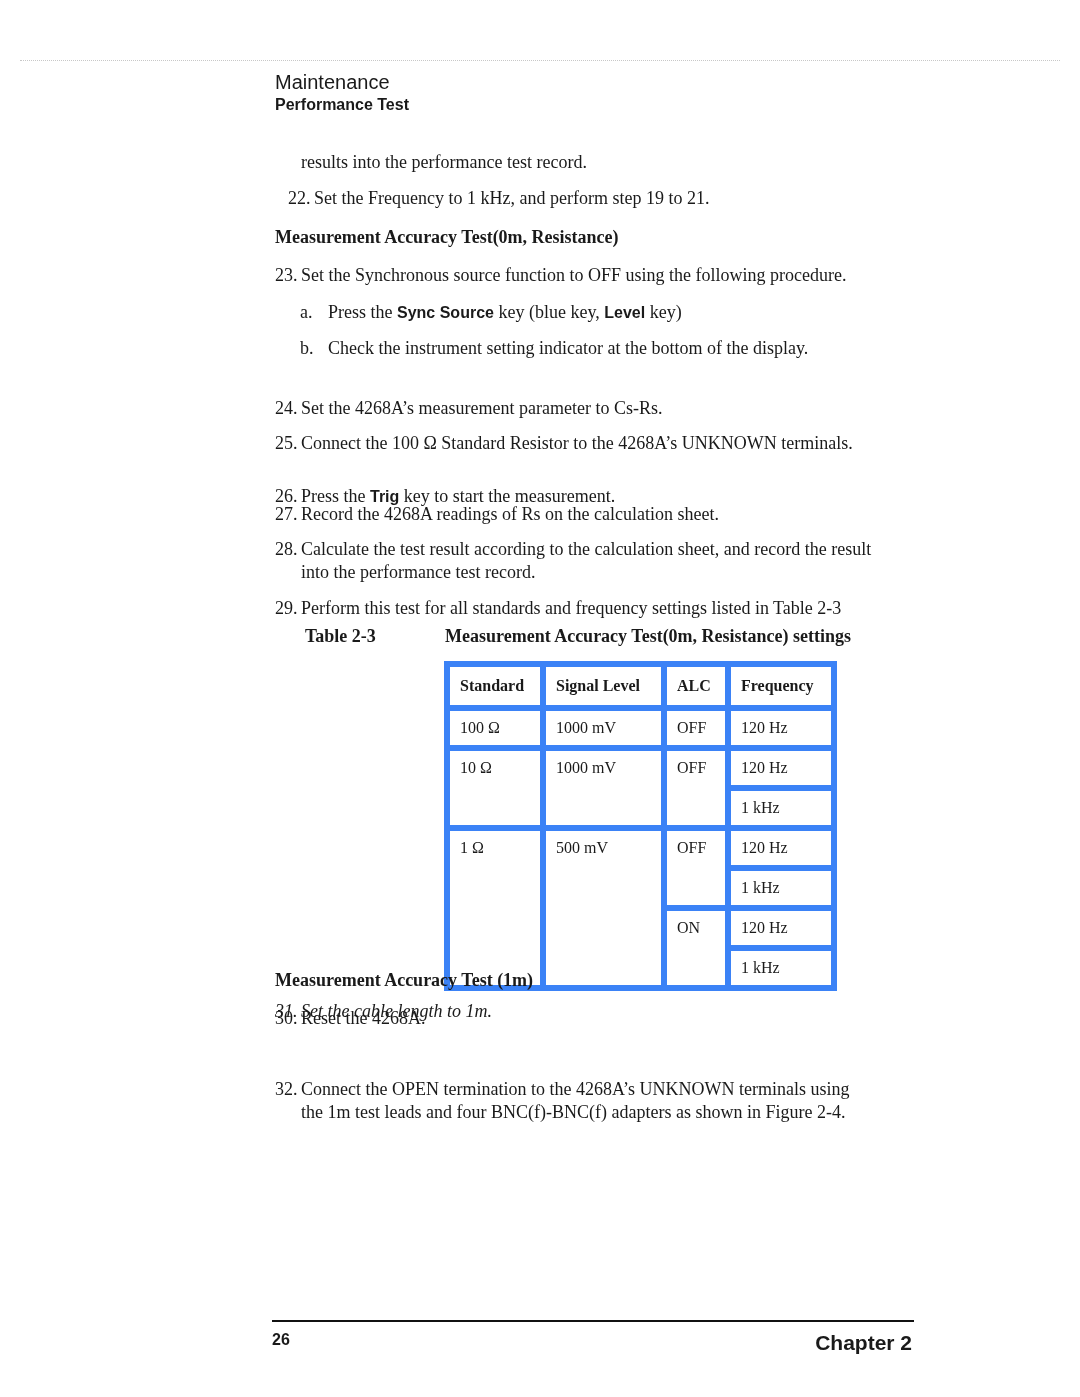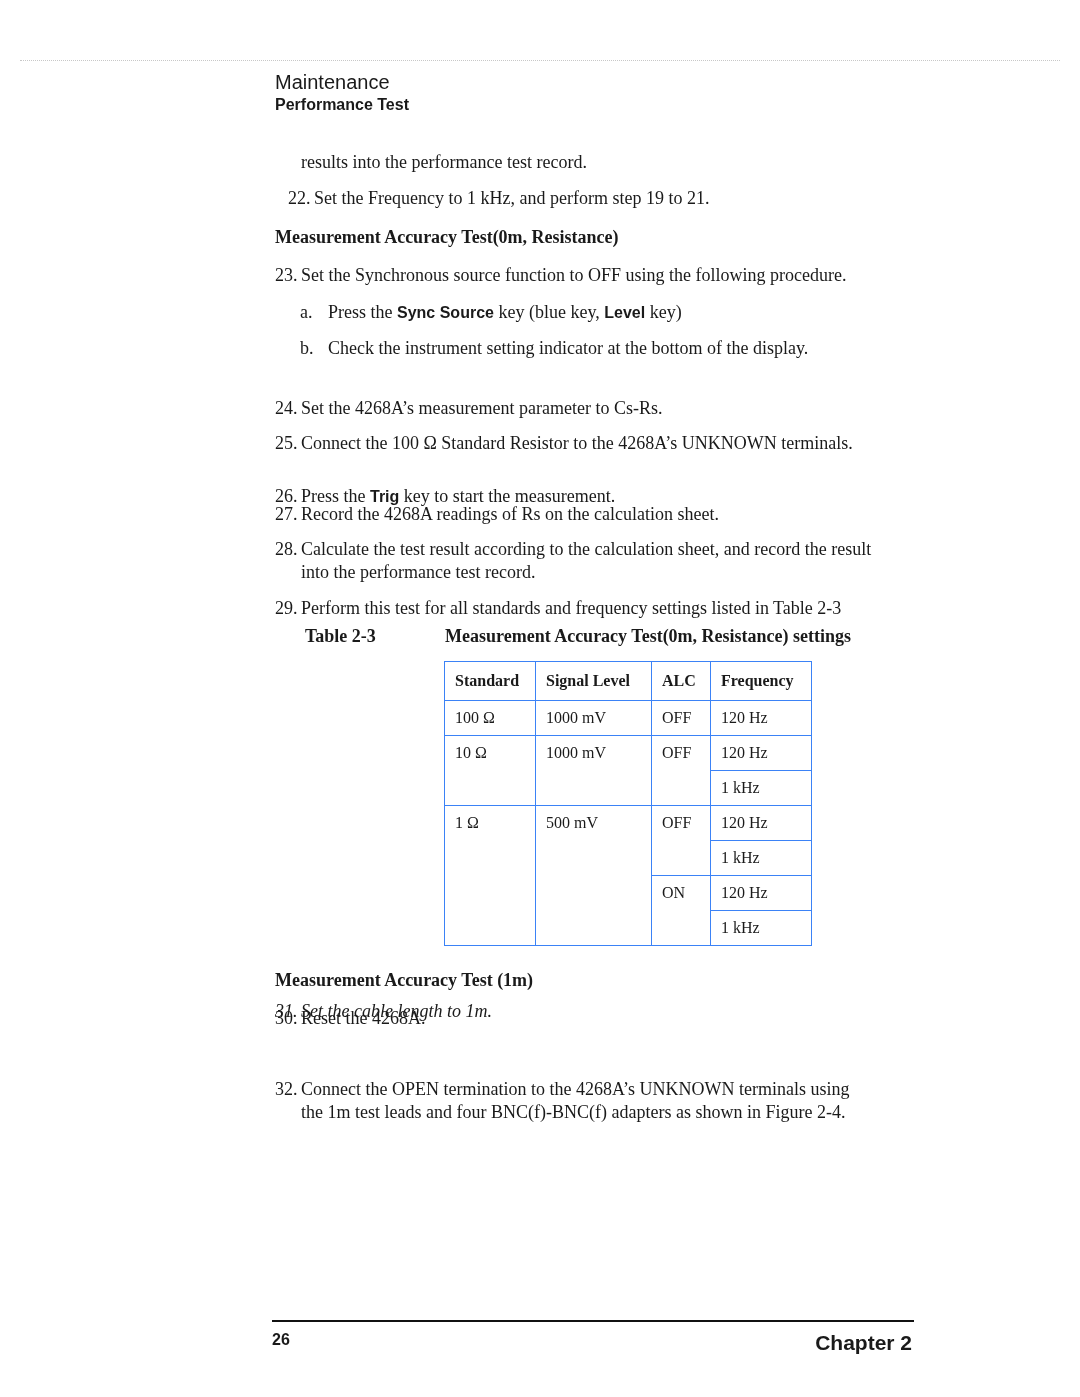--- a/index.html
+++ b/index.html
@@ -7,21 +7,21 @@
   .dotline { position: absolute; left: 20px; top: 60px; width: 1040px; border-top: 1px dotted #c8c8c8; }
   .hdr1 { position: absolute; left: 275px; top: 71px; font-family: "Liberation Sans", sans-serif; font-size: 20px; }
   .hdr2 { position: absolute; left: 275px; top: 96px; font-family: "Liberation Sans", sans-serif; font-size: 16px; font-weight: bold; }
   .serif { font-family: "Liberation Serif", serif; font-size: 18px; line-height: 23px; }
   .para { position: absolute; }
   .num { display: inline-block; width: 26px; }
   .sub { display: inline-block; width: 28px; }
   .b { font-family: "Liberation Sans", sans-serif; font-weight: bold; font-size: 16px; }
   .heading { font-family: "Liberation Serif", serif; font-weight: bold; font-size: 18px; }
   table.t { position: absolute; left: 444px; top: 661px; border-collapse: collapse; font-family: "Liberation Serif", serif; font-size: 16px; }
-  table.t td, table.t th { border: 1px solid #3b82f6; padding: 0 0 0 10px; text-align: left; vertical-align: top; height: 34px; line-height: 34px; }
+  table.t td, table.t th { border: 6px solid #3b82f6; padding: 0 0 0 10px; text-align: left; vertical-align: top; height: 34px; line-height: 34px; }
   table.t th { font-weight: bold; height: 38px; line-height: 38px; }
   .footline { position: absolute; left: 272px; top: 1320px; width: 642px; border-top: 2px solid #111; }
   .pnum { position: absolute; left: 272px; top: 1331px; font-family: "Liberation Sans", sans-serif; font-weight: bold; font-size: 16px; }
   .chap { position: absolute; right: 168px; top: 1331px; font-family: "Liberation Sans", sans-serif; font-weight: bold; font-size: 21px; }
 </style>
 </head>
 <body>
 
 <div class="dotline"></div>
 <div class="hdr1">Maintenance</div>

